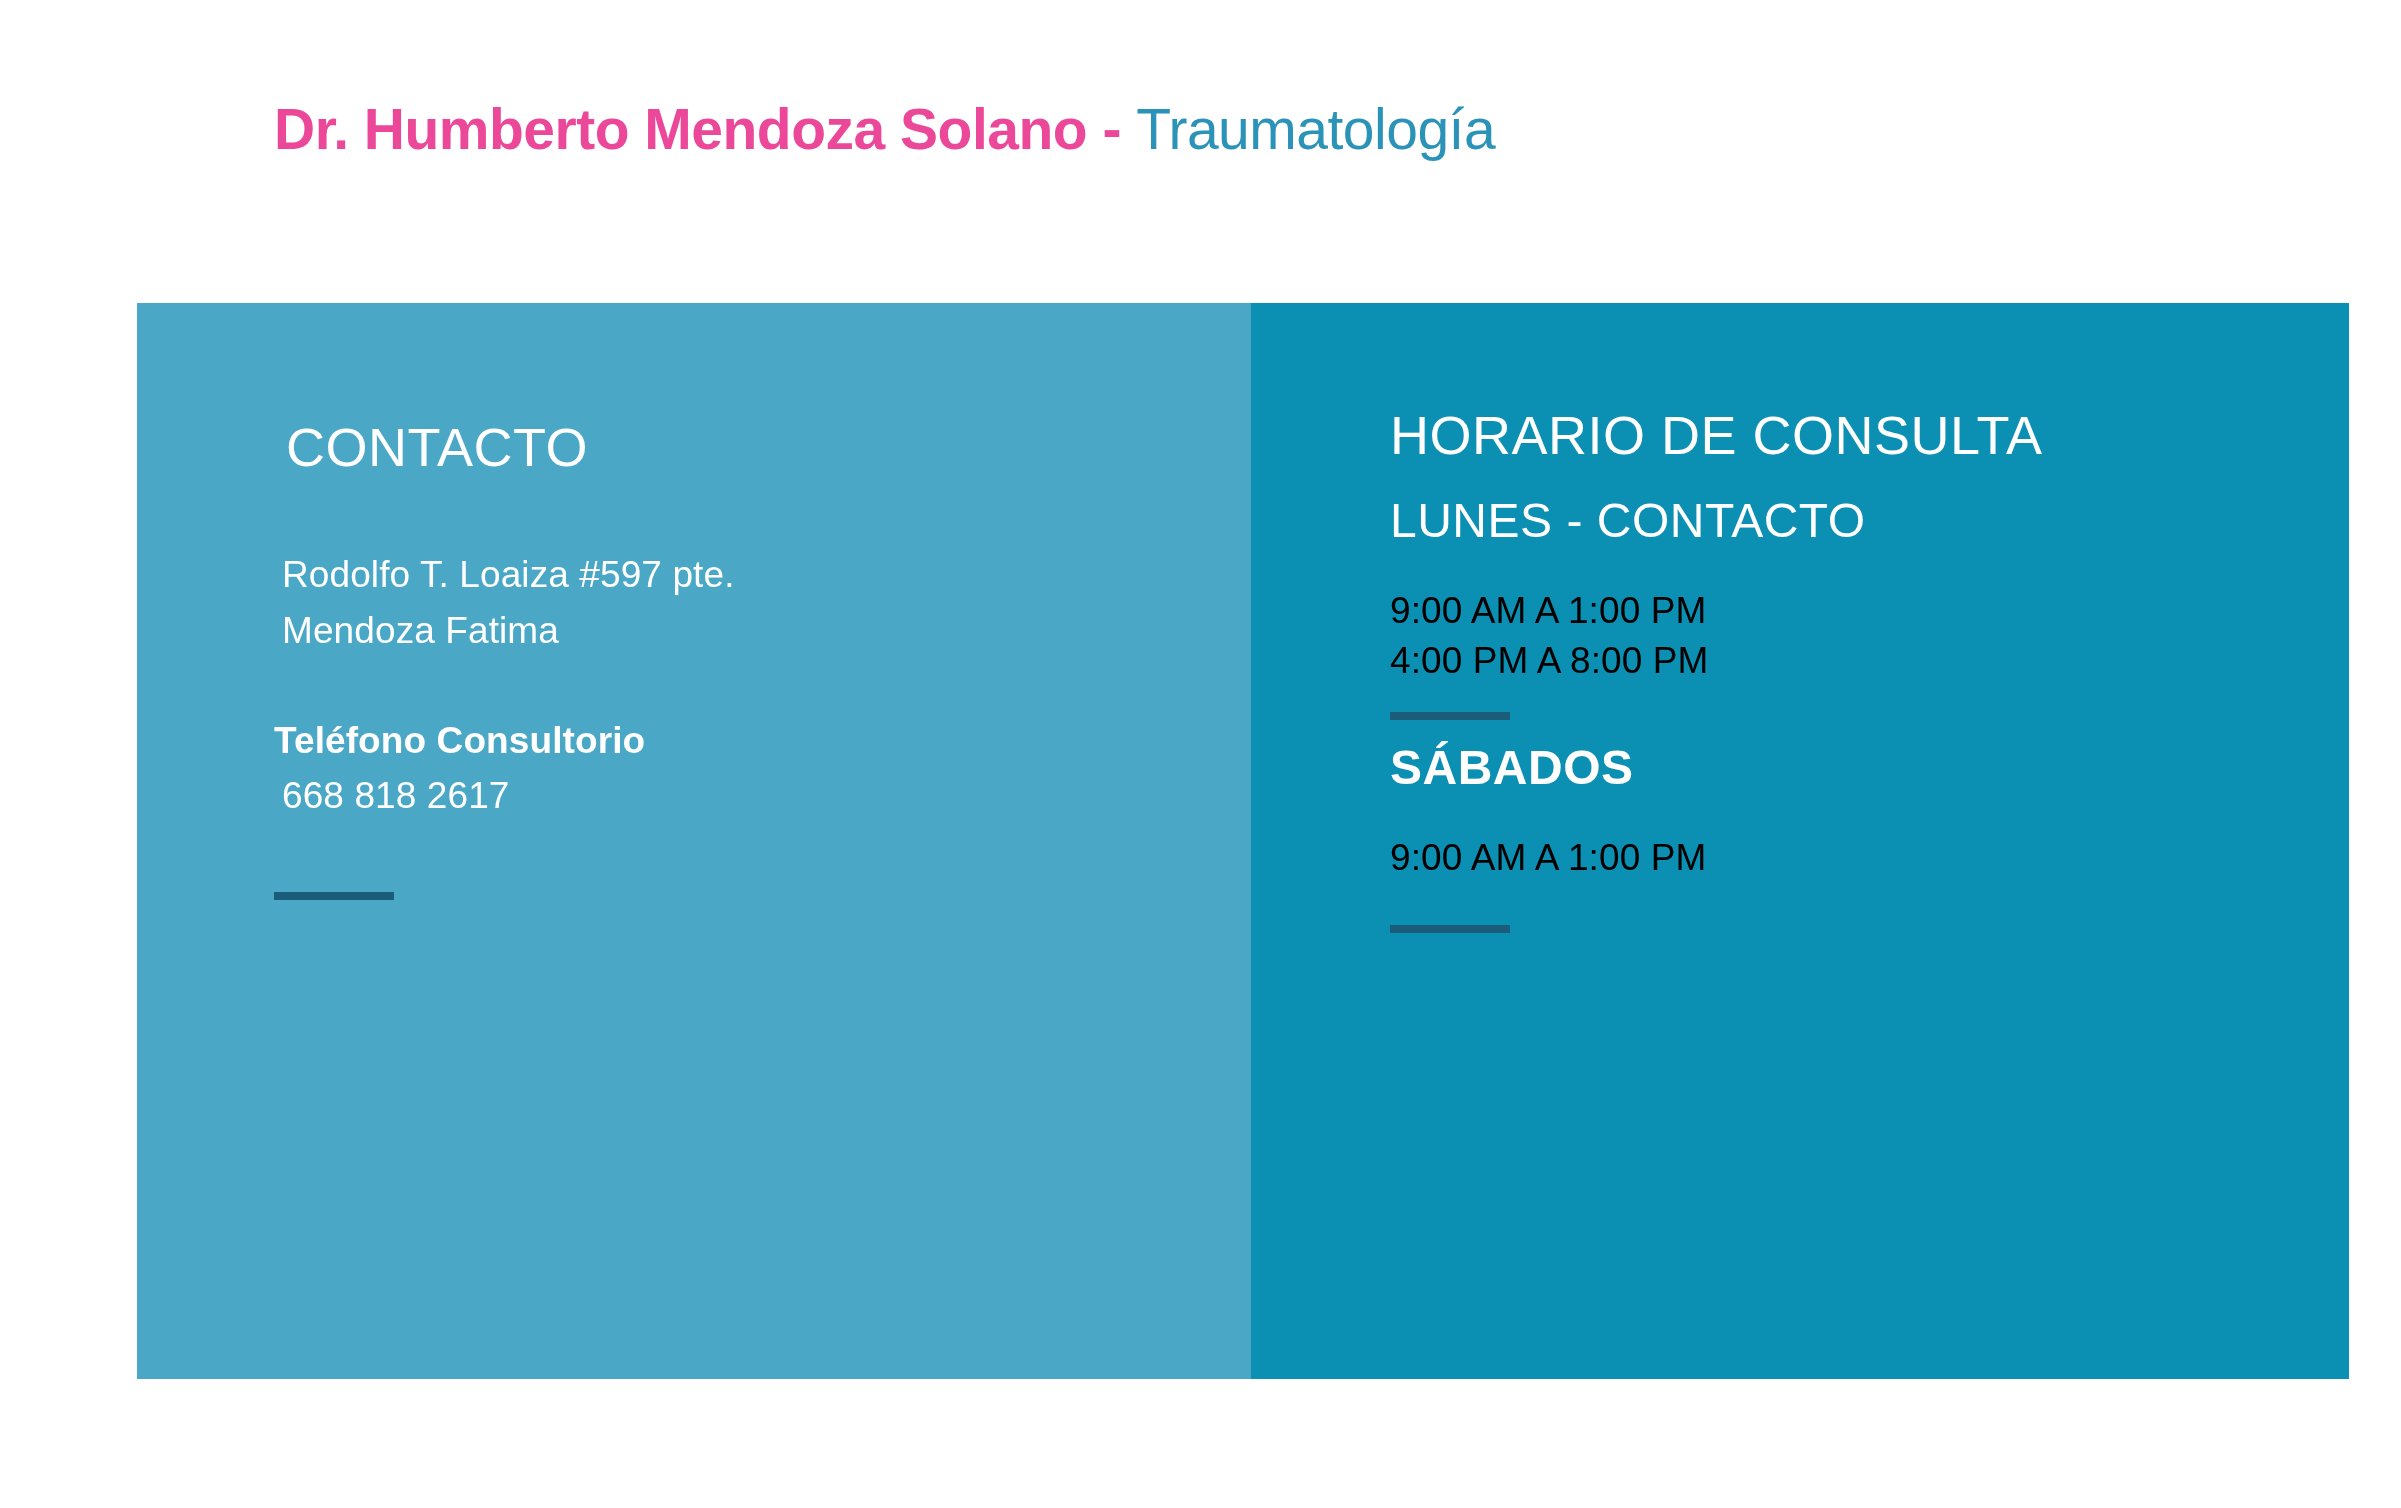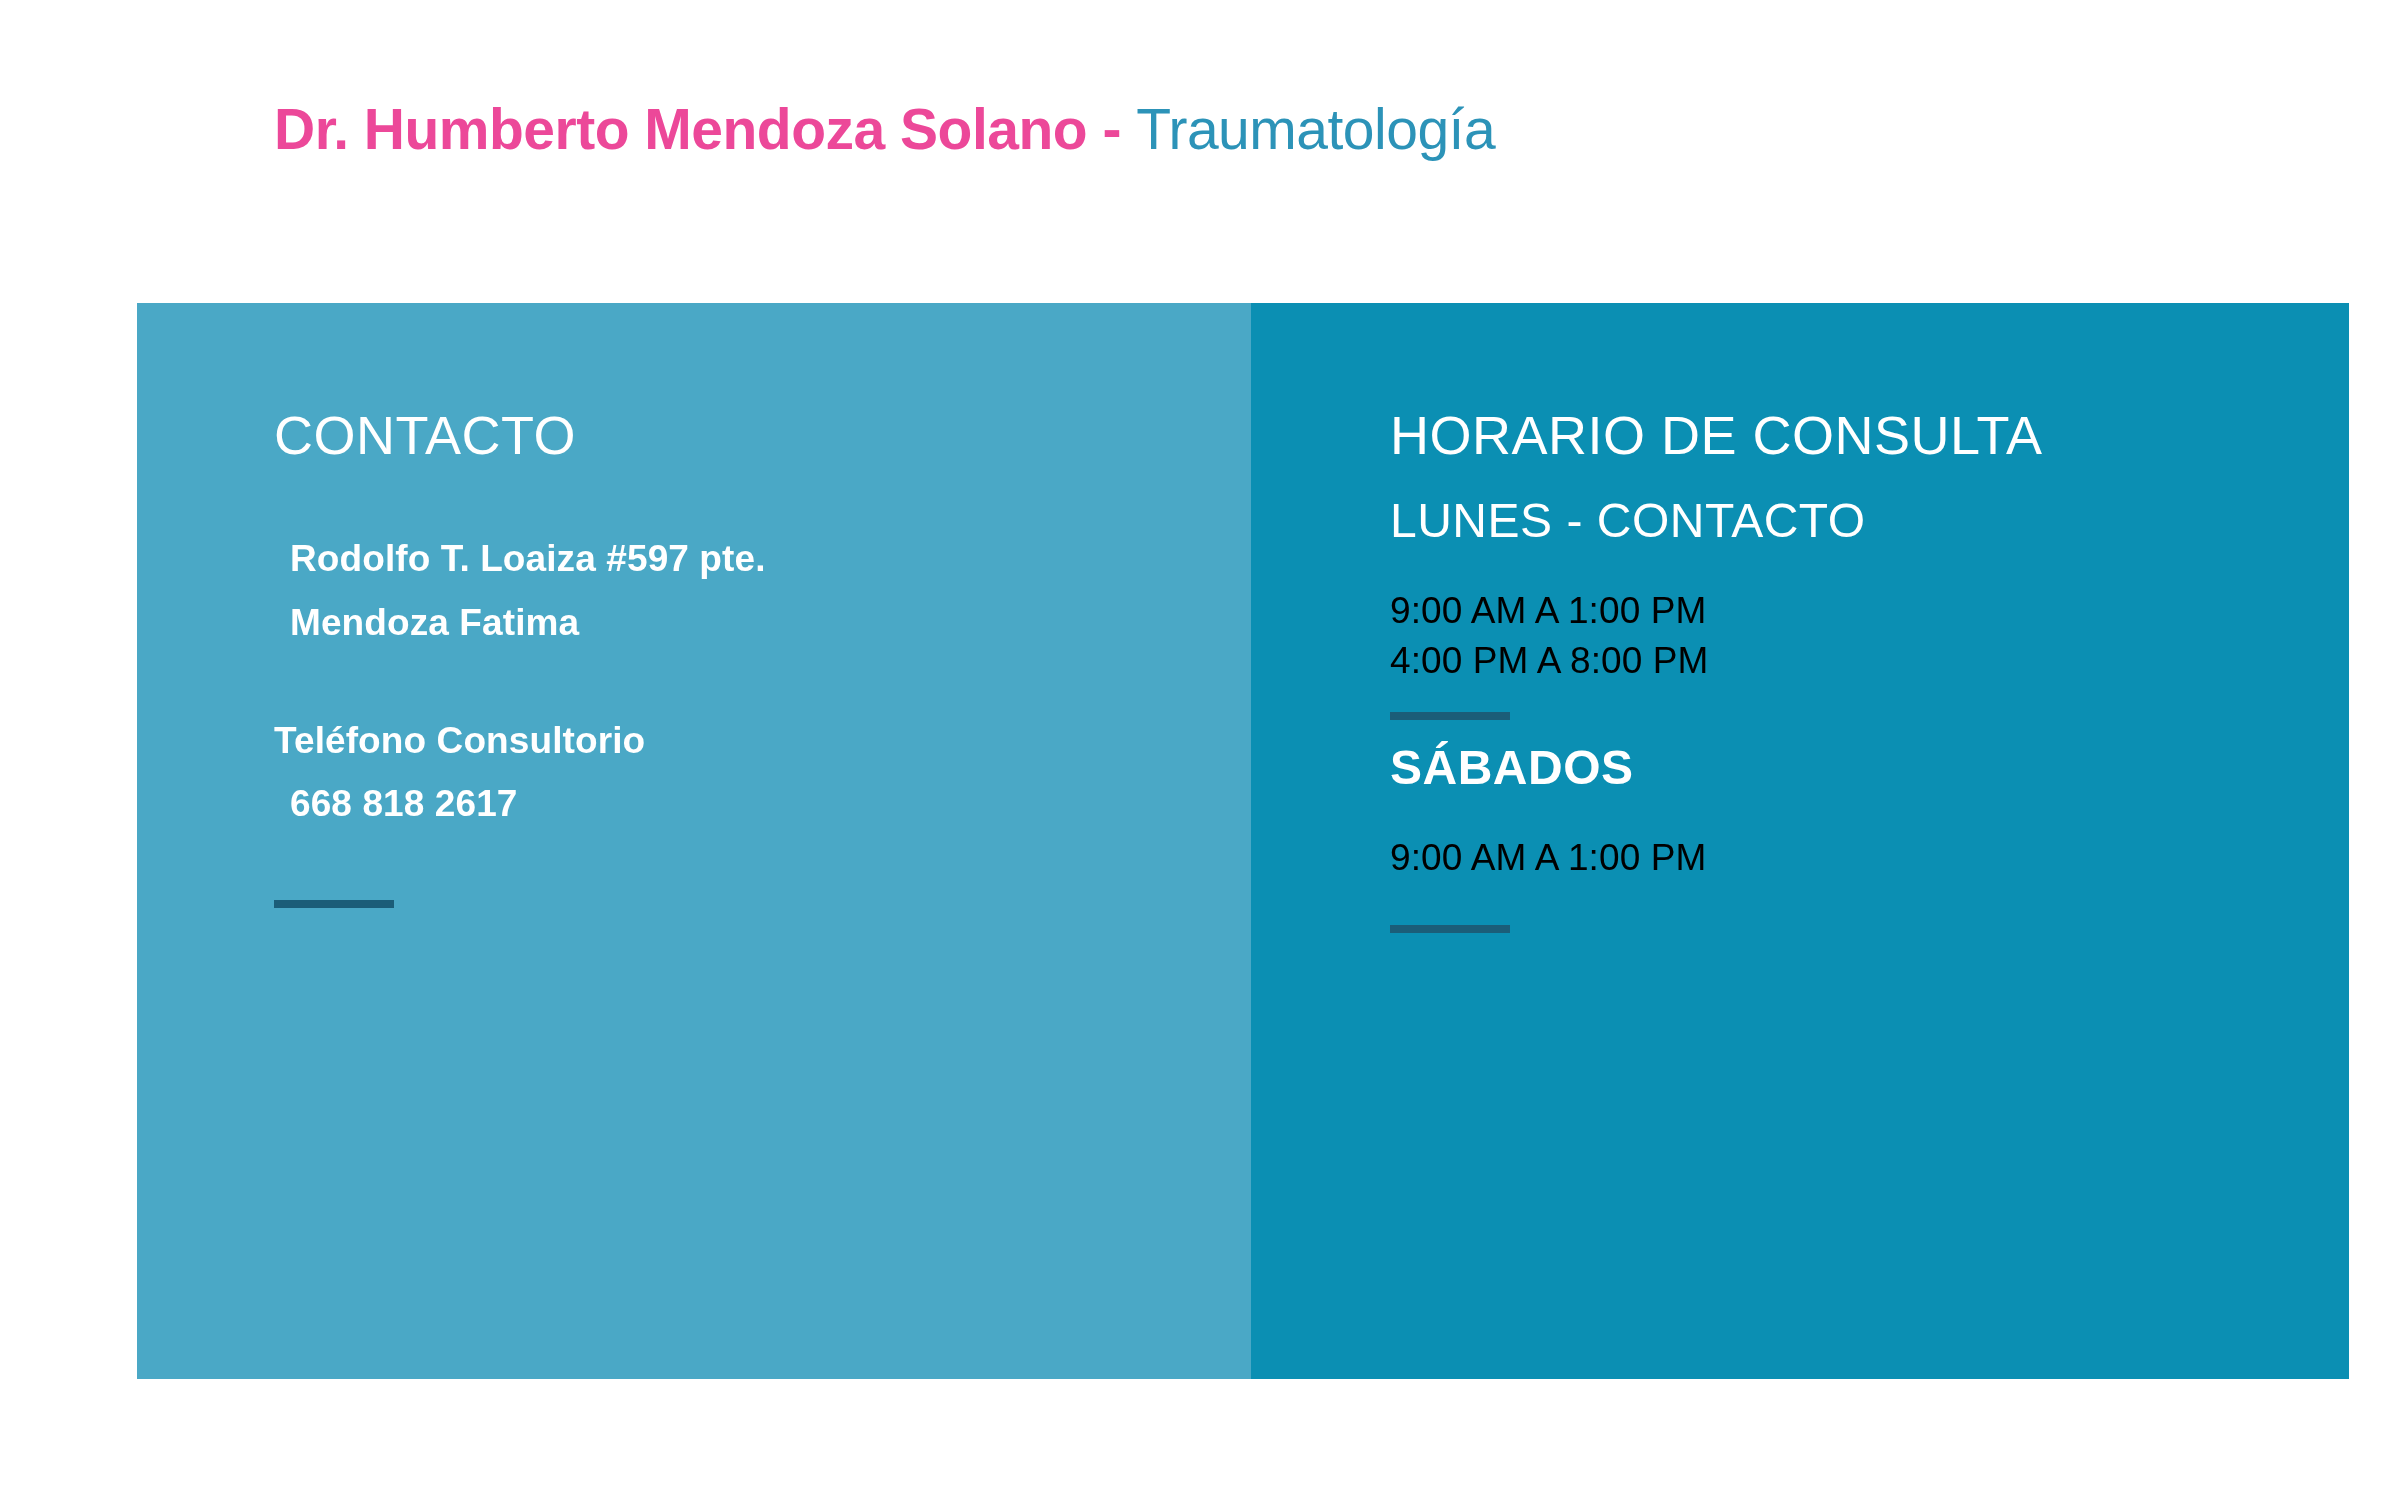--- a/index.html
+++ b/index.html
@@ -69,36 +69,36 @@
     left: 137px;
     top: 103px;
     right: 58px;
   }
   .section-title {
     color: #ffffff;
     font-size: 54px;
     font-weight: normal;
     letter-spacing: 0.5px;
     line-height: 1.1;
-    margin: 0;
+    margin: 12px;
   }
   .label-bold {
     color: #ffffff;
     font-size: 37px;
     font-weight: bold;
     line-height: 1.25;
     margin: 0;
     letter-spacing: 0.1px;
   }
   .value-line {
     color: #ffffff;
     font-size: 37px;
-    font-weight: bold;
+    font-weight: normal;
     line-height: 1.3;
-    margin: 16px;
+    margin: 8px;
     letter-spacing: 0.1px;
   }
   .gap-contact-1 { height: 54px; }
   .gap-contact-2 { height: 54px; }
 
   .rule {
     width: 120px;
     height: 7.7px;
     background: #1b5d78;
     margin-top: 72px;

